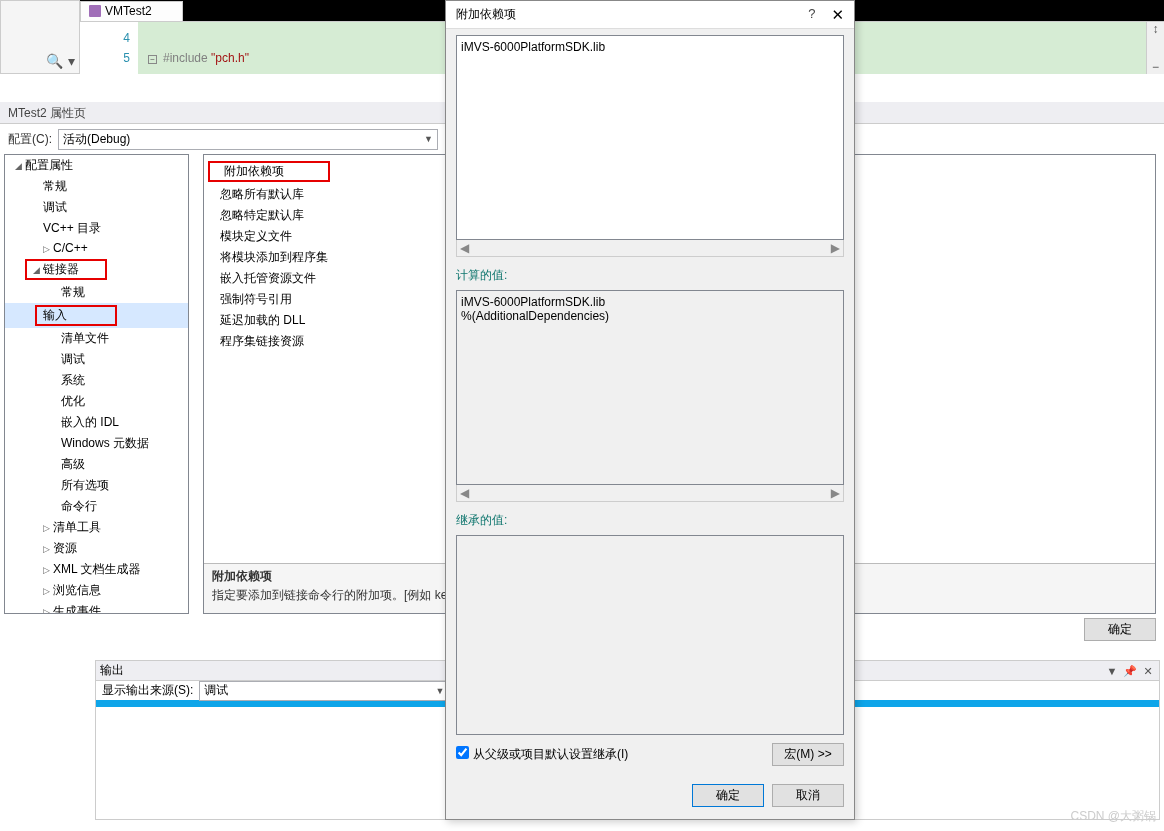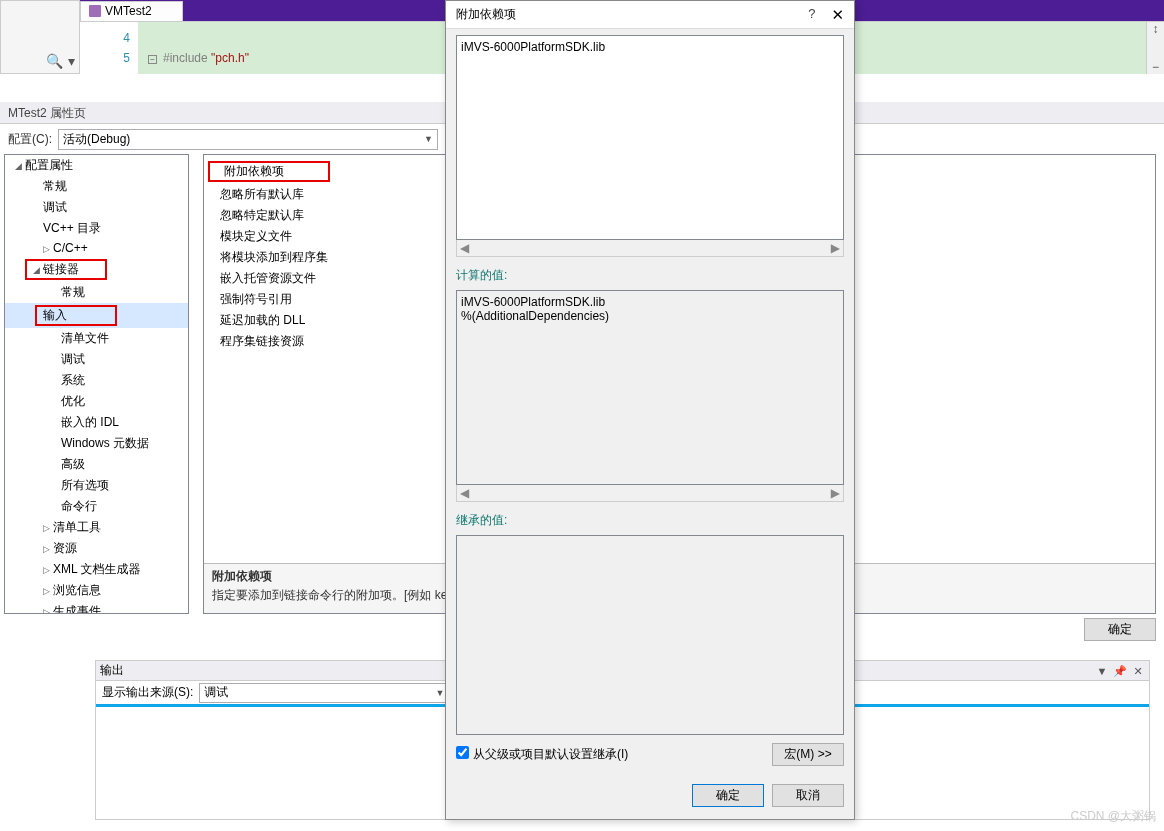--- a/index.html
+++ b/index.html
@@ -3,21 +3,21 @@
 <meta charset="utf-8">
 <style>
 * { box-sizing: border-box; margin: 0; padding: 0; font-family: "Microsoft YaHei", "Segoe UI", sans-serif; font-size: 12px; }
 body { background: #fff; width: 1164px; height: 831px; position: relative; overflow: hidden; }
 
 
 .top-area { position: absolute; top: 0; left: 0; right: 0; height: 74px; display: flex; }
 .top-left { width: 80px; height: 74px; background: #f5f5f5; border: 1px solid #ccc; display: flex; align-items: flex-end; justify-content: flex-end; padding: 4px; }
 .search-icon { font-size: 14px; color: #555; cursor: pointer; }
 .top-right { flex: 1; display: flex; flex-direction: column; }
-.tab-bar { height: 22px; background: #4c1d95; border-bottom: 1px solid #ccc; display: flex; align-items: center; }
+.tab-bar { height: 22px; background: #000000; border-bottom: 1px solid #ccc; display: flex; align-items: center; }
 .file-tab { background: #fdfdfd; height: 20px; padding: 0 30px 0 8px; border: 1px solid #ccc; border-bottom: none; display: flex; align-items: center; gap: 4px; position: relative; }
 .file-tab-icon { width: 12px; height: 12px; background: #a06eb8; display: inline-block; border-radius: 1px; }
 .editor-area { flex: 1; display: flex; background: #d6ecd4; }
 .line-numbers { width: 58px; background: #fff; color: #2b91af; text-align: right; padding: 6px 8px 0 0; font-family: Consolas, monospace; font-size: 13px; line-height: 20px; }
 .code-area { flex: 1; padding: 6px 0 0 10px; font-family: Consolas, monospace; font-size: 13px; line-height: 20px; position: relative; }
 .code-line { white-space: pre; }
 .collapse-box { display: inline-block; width: 9px; height: 9px; border: 1px solid #888; font-size: 8px; line-height: 7px; text-align: center; color: #555; margin-right: 6px; }
 .kw-include { color: #808080; }
 .str-lit { color: #a31515; }
 .scroll-indicator { position: absolute; right: 0; top: 22px; width: 18px; height: 52px; background: #f0f0f0; border-left: 1px solid #ccc; display: flex; flex-direction: column; align-items: center; justify-content: space-between; font-size: 9px; color: #555; }
@@ -49,25 +49,25 @@
 .prop-row { padding: 2px 0 2px 16px; color: #000; cursor: pointer; }
 .redbox-row { border: 2px solid #e60000; display: inline-block; padding: 0 44px 0 14px; margin-left: 2px; }
 .desc-panel { height: 50px; border-top: 1px solid #bbb; background: #f5f5f5; padding: 4px 8px; }
 .desc-title { font-weight: bold; color: #333; margin-bottom: 2px; }
 .desc-text { color: #333; }
 
 .prop-buttons { position: absolute; right: 8px; top: 516px; display: flex; gap: 8px; }
 .btn { min-width: 72px; height: 23px; border: 1px solid #adadad; background: #e1e1e1; cursor: pointer; padding: 0 16px; }
 
 
-.output-panel { position: absolute; left: 95px; top: 660px; right: 14px; height: 160px; border: 1px solid #ccc; background: #fff; }
+.output-panel { position: absolute; left: 95px; top: 660px; right: 4px; height: 160px; border: 1px solid #ccc; background: #fff; }
 .output-header { height: 20px; background: #eeeef2; border-bottom: 1px solid #ccc; display: flex; align-items: center; justify-content: space-between; padding: 0 4px; }
 .output-tools { display: flex; gap: 4px; align-items: center; }
 .output-tool { width: 14px; height: 14px; color: #555; cursor: pointer; text-align: center; line-height: 14px; font-size: 11px; }
-.output-row { height: 26px; display: flex; align-items: center; padding: 0 6px; gap: 6px; border-bottom: 3px solid #0ea5e9; }
+.output-row { height: 26px; display: flex; align-items: center; padding: 0 6px; gap: 6px; border-bottom: 7px solid #0ea5e9; }
 .output-combo { width: 250px; height: 20px; border: 1px solid #abadb3; background: #fff; padding: 0 4px; display: flex; align-items: center; justify-content: space-between; }
 
 
 .dialog { position: absolute; left: 445px; top: 0; width: 410px; height: 820px; background: #f0f0f0; border: 1px solid #888; box-shadow: 2px 2px 8px rgba(0,0,0,0.2); display: flex; flex-direction: column; }
 .dlg-title { height: 28px; background: #fff; display: flex; align-items: center; justify-content: space-between; padding: 0 10px; border-bottom: 1px solid #ddd; }
 .dlg-title-text { color: #000; }
 .dlg-ctrls { display: flex; gap: 16px; }
 .dlg-help { cursor: pointer; font-size: 13px; color: #444; }
 .dlg-close { cursor: pointer; font-size: 15px; color: #000; }
 .dlg-body { flex: 1; padding: 6px 10px; display: flex; flex-direction: column; gap: 6px; }

